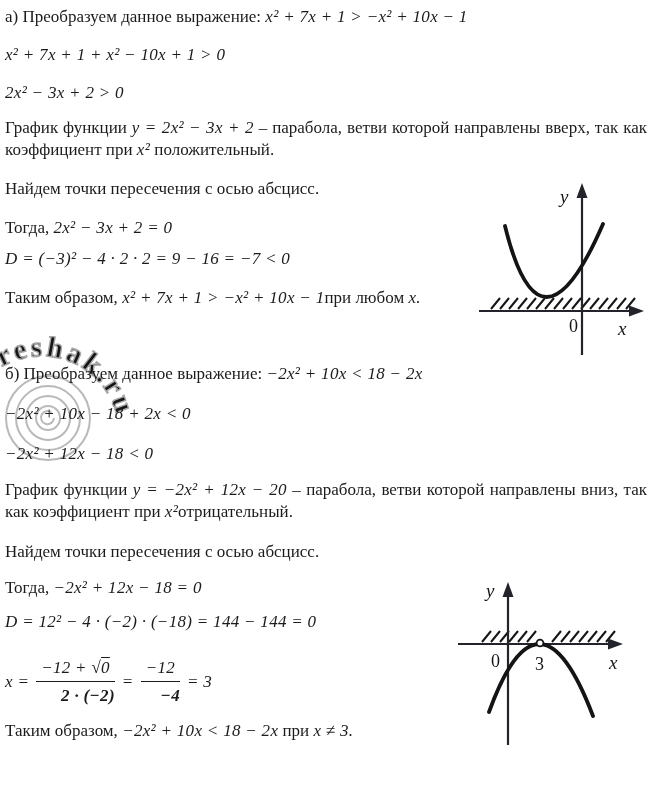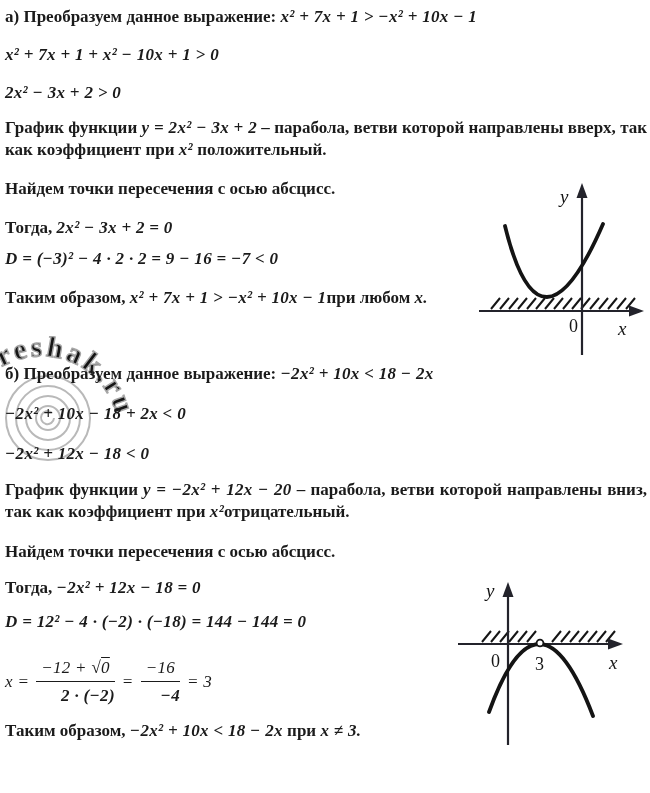--- a/index.html
+++ b/index.html
@@ -6,21 +6,21 @@
   html, body { margin: 0; padding: 0; }
   body {
     width: 650px; height: 793px;
     background: #ffffff;
     color: #1b1b1b;
     font-family: "Liberation Serif", serif;
     overflow: hidden;
   }
   .page { position: relative; width: 650px; height: 793px; padding: 6px 3px 0 5px; }
   p { margin: 0; }
-  .line { font-size: 17px; line-height: 22px; font-weight: bold; }
+  .line { font-size: 17px; line-height: 22px; }
   .just { text-align: justify; }
   .math { font-style: italic; letter-spacing: 0.3px; white-space: nowrap; }
 
   .mb16 { margin-bottom: 16px; }
   .mb13 { margin-bottom: 13px; }
   .mb17 { margin-bottom: 17px; }
   .mb15 { margin-bottom: 9px; }
   .mb18 { margin-bottom: 18px; }
   .mb14 { margin-bottom: 14px; }
   .mb12 { margin-bottom: 12px; }
@@ -128,21 +128,21 @@
   <p class="line mb8"><span class="math">D = 12² − 4 · (−2) · (−18) = 144 − 144 = 0</span></p>
 
   <div class="frac-line">
     <span class="math">x =</span>
     <span class="frac">
       <span class="num"><span class="math">−12 + √</span><span class="math rad">0</span></span>
       <span class="den math">2 · (−2)</span>
     </span>
     <span class="math">=</span>
     <span class="frac">
-      <span class="num math">−16</span>
+      <span class="num math">−12</span>
       <span class="den math">−4</span>
     </span>
     <span class="math">= 3</span>
   </div>
 
   <p class="line"><span>Таким образом,</span> <span class="math">−2x² + 10x &lt; 18 − 2x</span> <span>при</span> <span class="math">x ≠ 3.</span></p>
 
 </div>
 
 </body></html>

